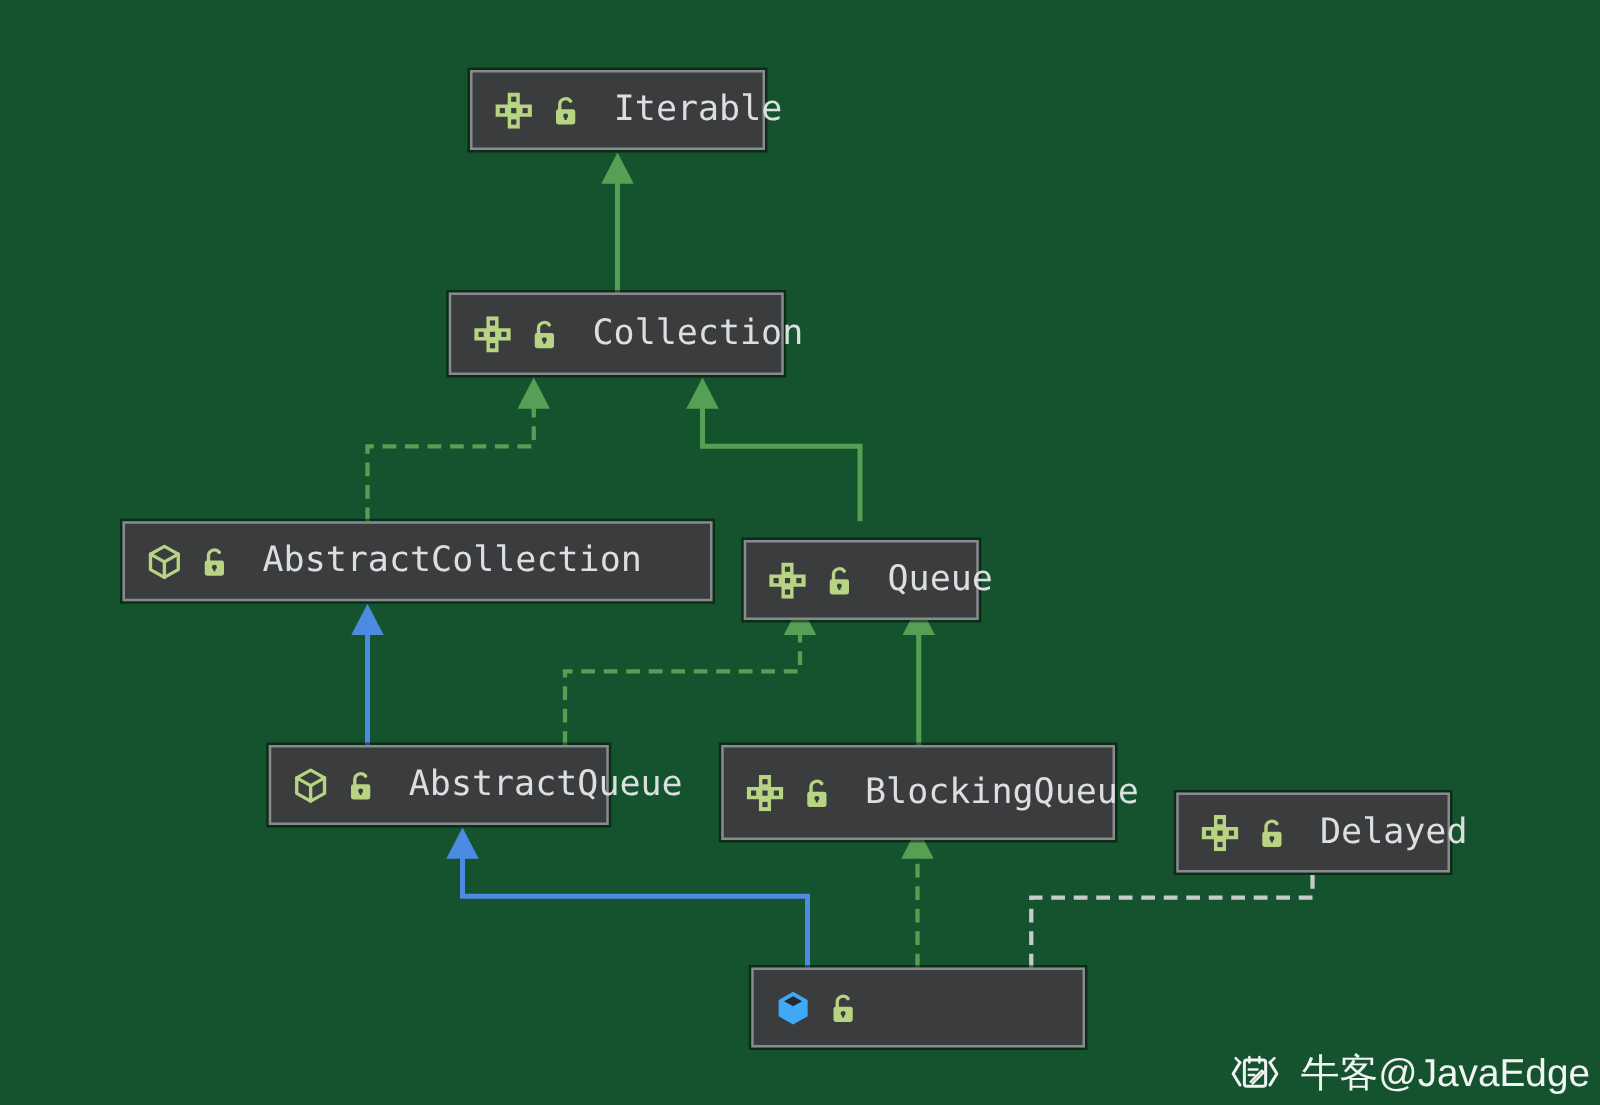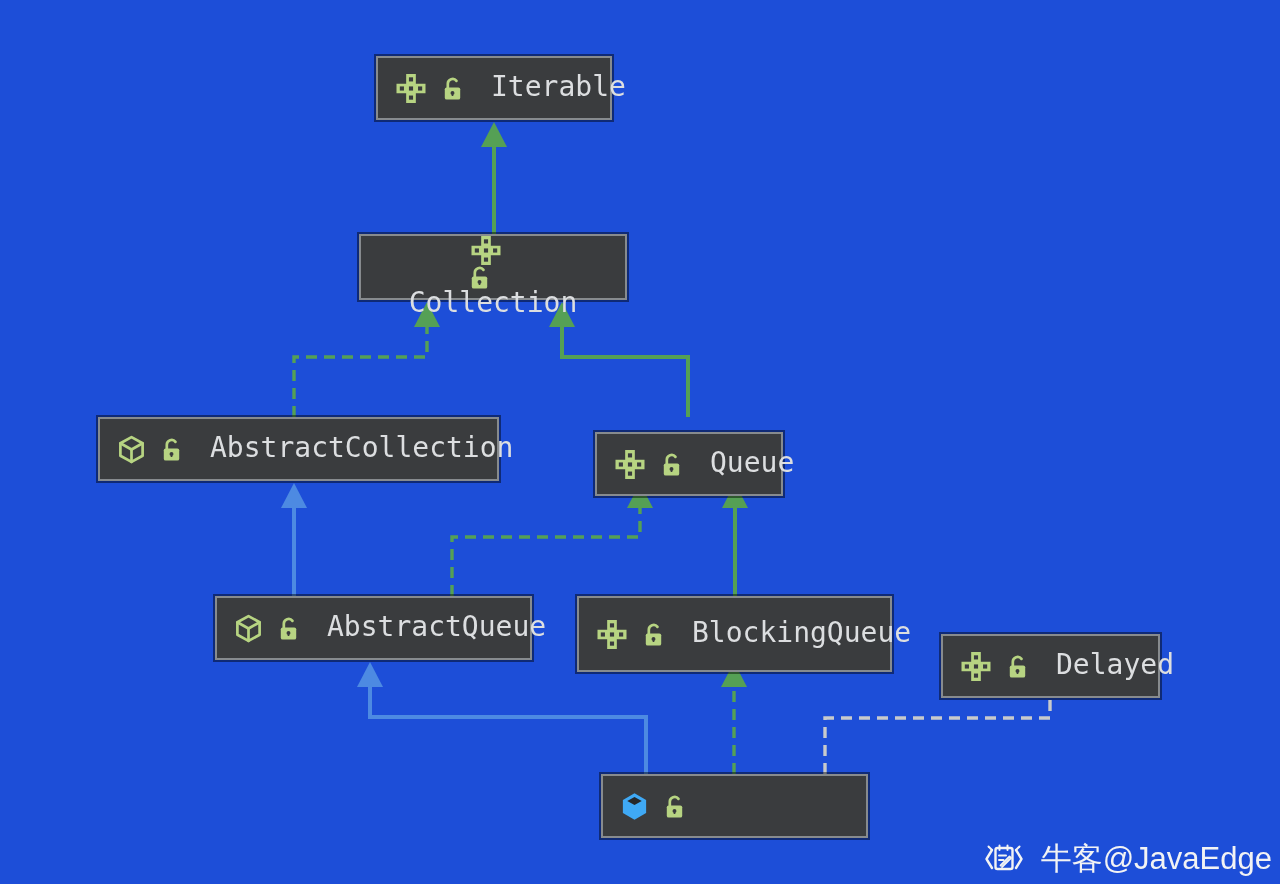--- a/index.html
+++ b/index.html
@@ -7,21 +7,21 @@
     padding: 0;
     background: #212224;
     width: 1280px;
     height: 884px;
     overflow: hidden;
   }
   .canvas {
     position: relative;
     width: 1280px;
     height: 884px;
-    background: #1d4ed8;
+    background: #14532d;
     font-family: "DejaVu Sans Mono", "Liberation Mono", monospace;
   }
   #edge-layer {
     position: absolute;
     left: 0; top: 0;
     width: 1280px; height: 884px;
     pointer-events: none;
   }
   .node {
     position: absolute;
@@ -102,34 +102,34 @@
             <rect x="2.4" y="9" width="3" height="3" fill="#3a3c3e"></rect>
             <rect x="9" y="9" width="3" height="3" fill="#3a3c3e"></rect>
             <rect x="15.6" y="9" width="3" height="3" fill="#3a3c3e"></rect>
             <rect x="9" y="15.6" width="3" height="3" fill="#3a3c3e"></rect>
           </svg></span><span class="lock"><svg width="21" height="25" viewBox="0 0 20 24" xmlns="http://www.w3.org/2000/svg">
             <path d="M5.5 11.5 V7.5 A4.6 4.6 0 0 1 13.8 4.7" fill="none" stroke="#b7d482" stroke-width="2.6" stroke-linecap="round"></path>
             <rect x="2.6" y="11" width="14.8" height="11.6" rx="1.8" fill="#b7d482"></rect>
             <circle cx="10" cy="16.2" r="1.9" fill="#3a3c3e"></circle>
             <rect x="9.2" y="16.2" width="1.6" height="3" fill="#3a3c3e"></rect>
           </svg></span><span class="label">Iterable</span></div>
-      <div class="node" style="left: 359px; top: 234px; width: 268px; height: 66px; flex-direction: column;"><span class="icon"><svg width="34" height="29" viewBox="0 0 21 21" xmlns="http://www.w3.org/2000/svg">
+      <div class="node" style="left: 359px; top: 234px; width: 268px; height: 66px;"><span class="icon"><svg width="34" height="29" viewBox="0 0 21 21" xmlns="http://www.w3.org/2000/svg">
             <path d="M7 0 h7 v7 h7 v7 h-7 v7 h-7 v-7 h-7 v-7 h7 Z" fill="#b7d482"></path>
             <rect x="9" y="2.4" width="3" height="3" fill="#3a3c3e"></rect>
             <rect x="2.4" y="9" width="3" height="3" fill="#3a3c3e"></rect>
             <rect x="9" y="9" width="3" height="3" fill="#3a3c3e"></rect>
             <rect x="15.6" y="9" width="3" height="3" fill="#3a3c3e"></rect>
             <rect x="9" y="15.6" width="3" height="3" fill="#3a3c3e"></rect>
           </svg></span><span class="lock"><svg width="21" height="25" viewBox="0 0 20 24" xmlns="http://www.w3.org/2000/svg">
             <path d="M5.5 11.5 V7.5 A4.6 4.6 0 0 1 13.8 4.7" fill="none" stroke="#b7d482" stroke-width="2.6" stroke-linecap="round"></path>
             <rect x="2.6" y="11" width="14.8" height="11.6" rx="1.8" fill="#b7d482"></rect>
             <circle cx="10" cy="16.2" r="1.9" fill="#3a3c3e"></circle>
             <rect x="9.2" y="16.2" width="1.6" height="3" fill="#3a3c3e"></rect>
           </svg></span><span class="label">Collection</span></div>
-      <div class="node" style="left: 98px; top: 417px; width: 401px; height: 64px;"><span class="icon"><svg width="31" height="31" viewBox="0 0 24 24" xmlns="http://www.w3.org/2000/svg" fill="none" stroke="#b7d482" stroke-width="2.1" stroke-linejoin="round" stroke-linecap="round">
+      <div class="node" style="left: 98px; top: 417px; width: 472px; height: 64px;"><span class="icon"><svg width="31" height="31" viewBox="0 0 24 24" xmlns="http://www.w3.org/2000/svg" fill="none" stroke="#b7d482" stroke-width="2.1" stroke-linejoin="round" stroke-linecap="round">
             <path d="M12 2.4 L20.6 7.2 V16.8 L12 21.6 L3.4 16.8 V7.2 Z"></path>
             <path d="M3.4 7.2 L12 12 L20.6 7.2"></path>
             <path d="M12 12 V21.6"></path>
           </svg></span><span class="lock"><svg width="21" height="25" viewBox="0 0 20 24" xmlns="http://www.w3.org/2000/svg">
             <path d="M5.5 11.5 V7.5 A4.6 4.6 0 0 1 13.8 4.7" fill="none" stroke="#b7d482" stroke-width="2.6" stroke-linecap="round"></path>
             <rect x="2.6" y="11" width="14.8" height="11.6" rx="1.8" fill="#b7d482"></rect>
             <circle cx="10" cy="16.2" r="1.9" fill="#3a3c3e"></circle>
             <rect x="9.2" y="16.2" width="1.6" height="3" fill="#3a3c3e"></rect>
           </svg></span><span class="label">AbstractCollection</span></div>
       <div class="node" style="left: 595px; top: 432px; width: 188px; height: 64px;"><span class="icon"><svg width="34" height="29" viewBox="0 0 21 21" xmlns="http://www.w3.org/2000/svg">
@@ -138,21 +138,21 @@
             <rect x="2.4" y="9" width="3" height="3" fill="#3a3c3e"></rect>
             <rect x="9" y="9" width="3" height="3" fill="#3a3c3e"></rect>
             <rect x="15.6" y="9" width="3" height="3" fill="#3a3c3e"></rect>
             <rect x="9" y="15.6" width="3" height="3" fill="#3a3c3e"></rect>
           </svg></span><span class="lock"><svg width="21" height="25" viewBox="0 0 20 24" xmlns="http://www.w3.org/2000/svg">
             <path d="M5.5 11.5 V7.5 A4.6 4.6 0 0 1 13.8 4.7" fill="none" stroke="#b7d482" stroke-width="2.6" stroke-linecap="round"></path>
             <rect x="2.6" y="11" width="14.8" height="11.6" rx="1.8" fill="#b7d482"></rect>
             <circle cx="10" cy="16.2" r="1.9" fill="#3a3c3e"></circle>
             <rect x="9.2" y="16.2" width="1.6" height="3" fill="#3a3c3e"></rect>
           </svg></span><span class="label">Queue</span></div>
-      <div class="node" style="left: 215px; top: 596px; width: 317px; height: 64px;"><span class="icon"><svg width="31" height="31" viewBox="0 0 24 24" xmlns="http://www.w3.org/2000/svg" fill="none" stroke="#b7d482" stroke-width="2.1" stroke-linejoin="round" stroke-linecap="round">
+      <div class="node" style="left: 215px; top: 596px; width: 272px; height: 64px;"><span class="icon"><svg width="31" height="31" viewBox="0 0 24 24" xmlns="http://www.w3.org/2000/svg" fill="none" stroke="#b7d482" stroke-width="2.1" stroke-linejoin="round" stroke-linecap="round">
             <path d="M12 2.4 L20.6 7.2 V16.8 L12 21.6 L3.4 16.8 V7.2 Z"></path>
             <path d="M3.4 7.2 L12 12 L20.6 7.2"></path>
             <path d="M12 12 V21.6"></path>
           </svg></span><span class="lock"><svg width="21" height="25" viewBox="0 0 20 24" xmlns="http://www.w3.org/2000/svg">
             <path d="M5.5 11.5 V7.5 A4.6 4.6 0 0 1 13.8 4.7" fill="none" stroke="#b7d482" stroke-width="2.6" stroke-linecap="round"></path>
             <rect x="2.6" y="11" width="14.8" height="11.6" rx="1.8" fill="#b7d482"></rect>
             <circle cx="10" cy="16.2" r="1.9" fill="#3a3c3e"></circle>
             <rect x="9.2" y="16.2" width="1.6" height="3" fill="#3a3c3e"></rect>
           </svg></span><span class="label">AbstractQueue</span></div>
       <div class="node" style="left: 577px; top: 596px; width: 315px; height: 76px;"><span class="icon"><svg width="34" height="29" viewBox="0 0 21 21" xmlns="http://www.w3.org/2000/svg">

